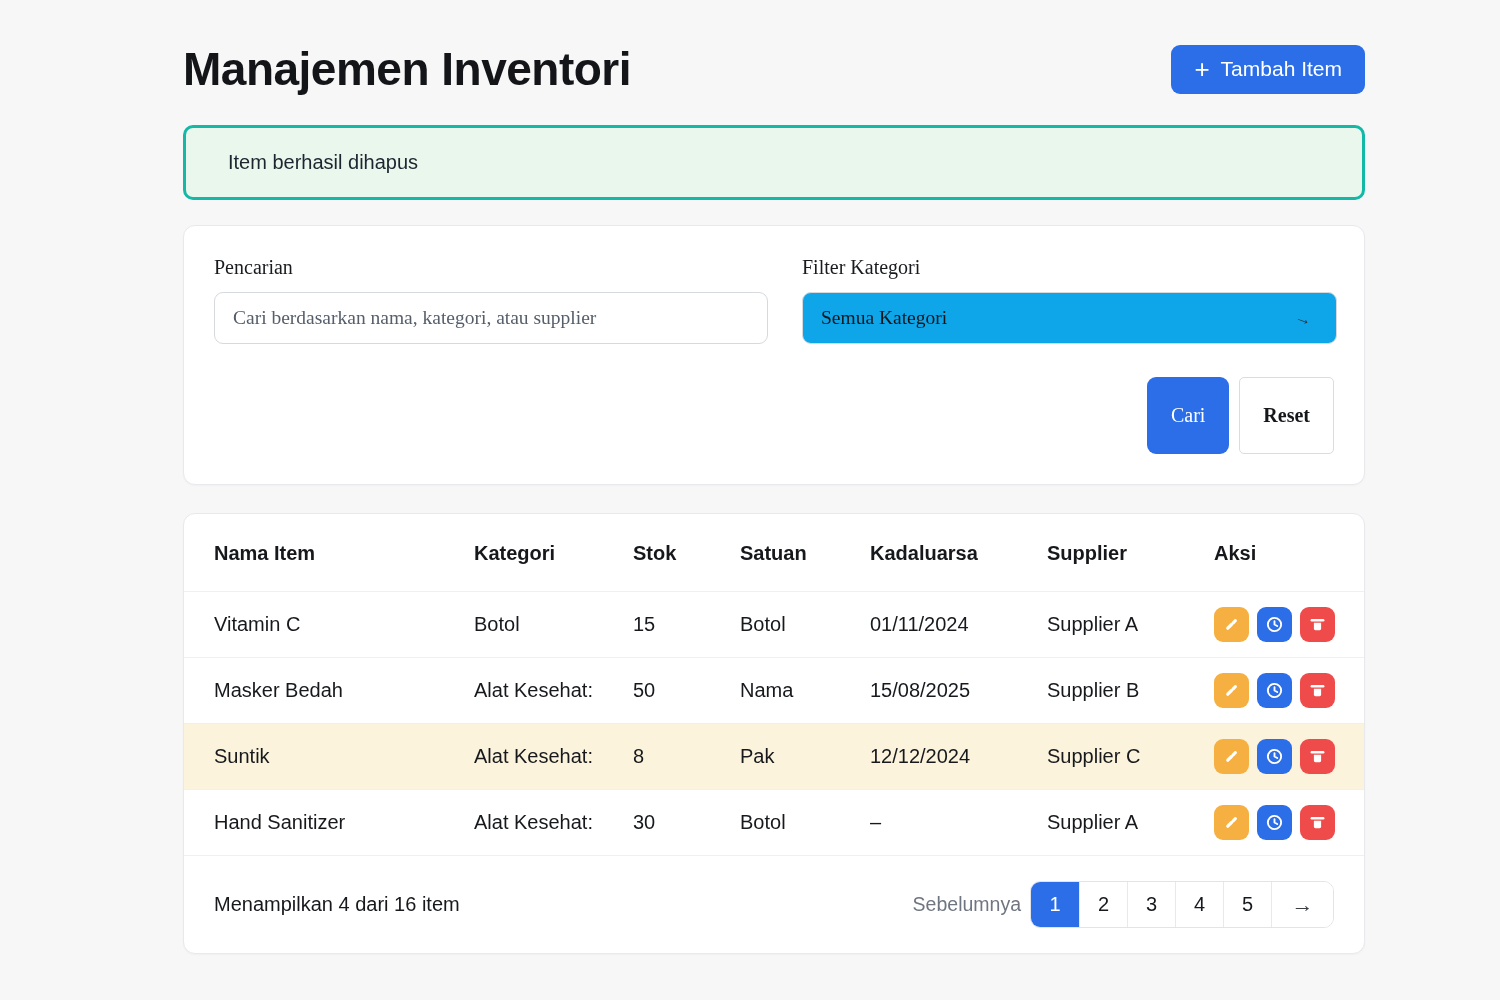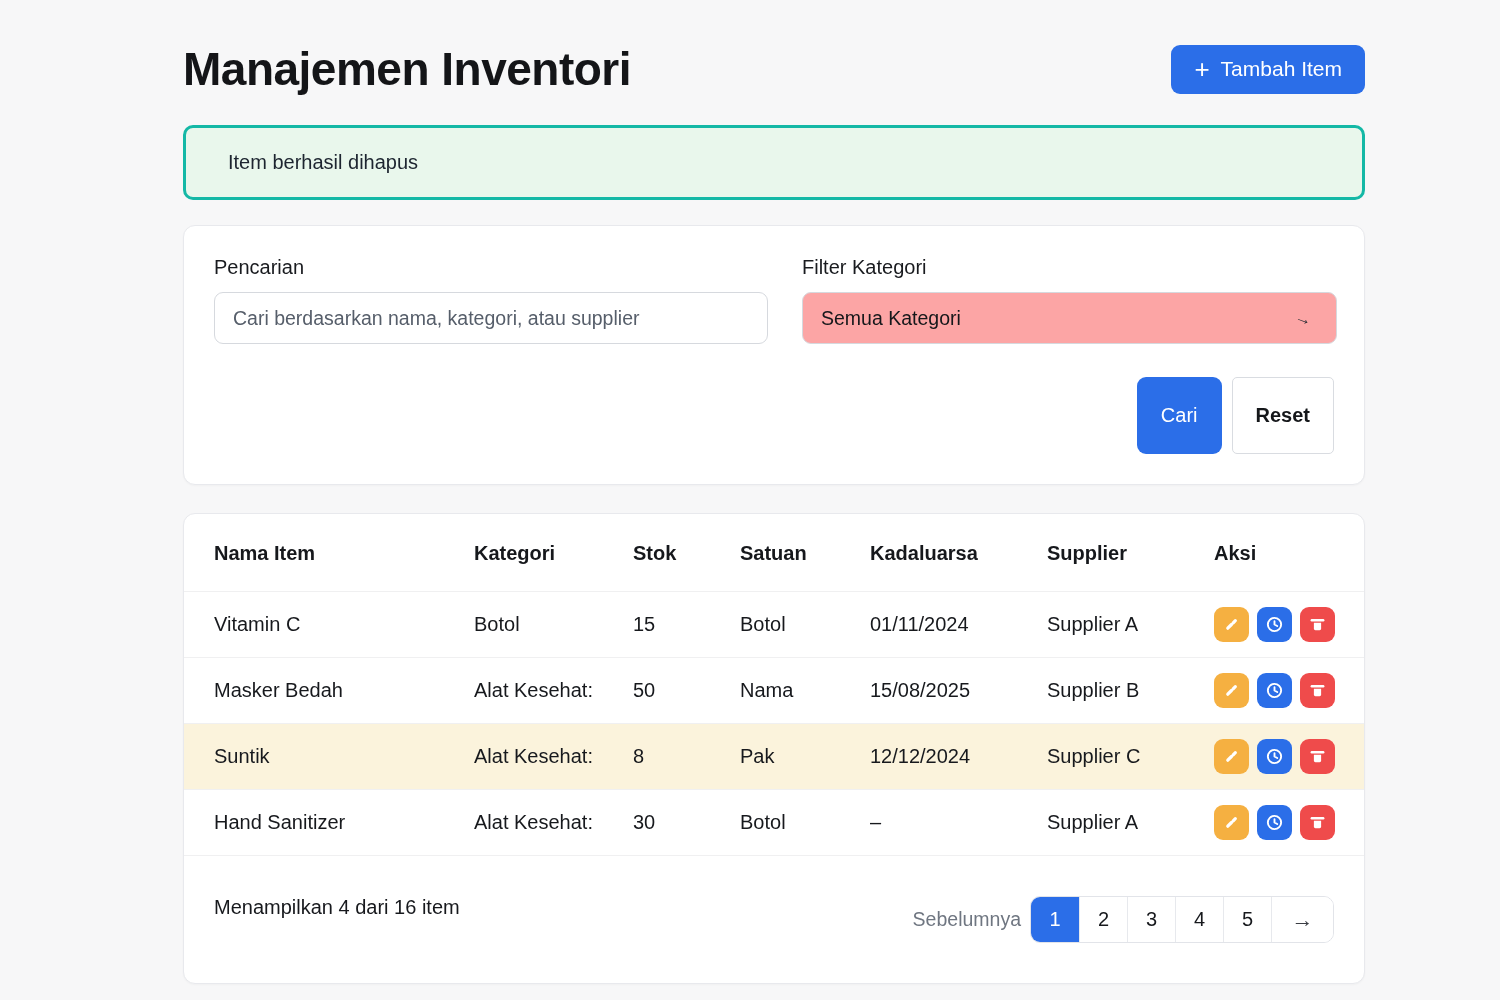--- a/index.html
+++ b/index.html
@@ -45,35 +45,35 @@
 
   
   .card{
     background:#fff;
     border:1px solid #e8e9ed;
     border-radius:12px;
     box-shadow:0 1px 2px rgba(20,22,30,0.03);
   }
 
   
-  .filter-card{padding:30px;margin-bottom:28px;}
+  .filter-card{padding:30px;margin-bottom:28px;font-family:Liberation Serif, serif;}
   .filter-grid{display:grid;grid-template-columns:554px 535px;gap:34px;}
   .filter-field label{display:block;font-size:20px;margin-bottom:13px;color:#191b1f;}
   .text-input{
     width:100%;height:52px;
     border:1px solid #d6d9de;border-radius:9px;
     padding:0 18px;font-size:19.5px;font-family:inherit;
     background:#fff;color:#15171a;outline:none;
   }
   .text-input::placeholder{color:#565e6a;opacity:1;}
   .select{
     width:100%;height:52px;
     border:1px solid #d6d9de;border-radius:9px;
     padding:0 24px 0 18px;font-size:19.5px;
-    background:#fca5a5;color:#15171a;
+    background:#0ea5e9;color:#15171a;
     display:flex;align-items:center;justify-content:space-between;
     cursor:pointer;
   }
   .select-arrow{font-size:17px;color:#2a2d33;transform:rotate(20deg);line-height:1;}
   .filter-actions{display:flex;justify-content:flex-end;gap:10px;margin-top:33px;}
   .btn-outline{
     background:#fff;color:#15171a;font-size:20px;font-weight:600;
     padding:12px 23px;border-radius:5px;border:1px solid #d9dce1;line-height:1.25;
   }
 
@@ -93,22 +93,22 @@
     margin-right:8px;vertical-align:middle;padding:0;
   }
   .action-btn svg{display:block;}
   .action-btn.edit{background:var(--amber);}
   .action-btn.history{background:var(--accent);}
   .action-btn.delete{background:var(--red);}
 
   
   .table-footer{
     border-top:1px solid #f0f0f1;
-    display:flex;justify-content:space-between;align-items:flex-start;
-    padding:40px 30px;
+    display:flex;justify-content:space-between;align-items:center;
+    padding:25px 30px;
   }
   .summary{font-size:20px;color:#17191d;}
   .pagination{display:flex;align-items:center;gap:9px;}
   .prev-label{font-size:19.5px;color:#6f7681;cursor:pointer;}
   .page-group{
     display:flex;border:1px solid #e2e4e9;border-radius:10px;
     overflow:hidden;background:#fff;
   }
   .page-btn{
     width:48px;height:45px;background:#fff;border:none;cursor:pointer;

